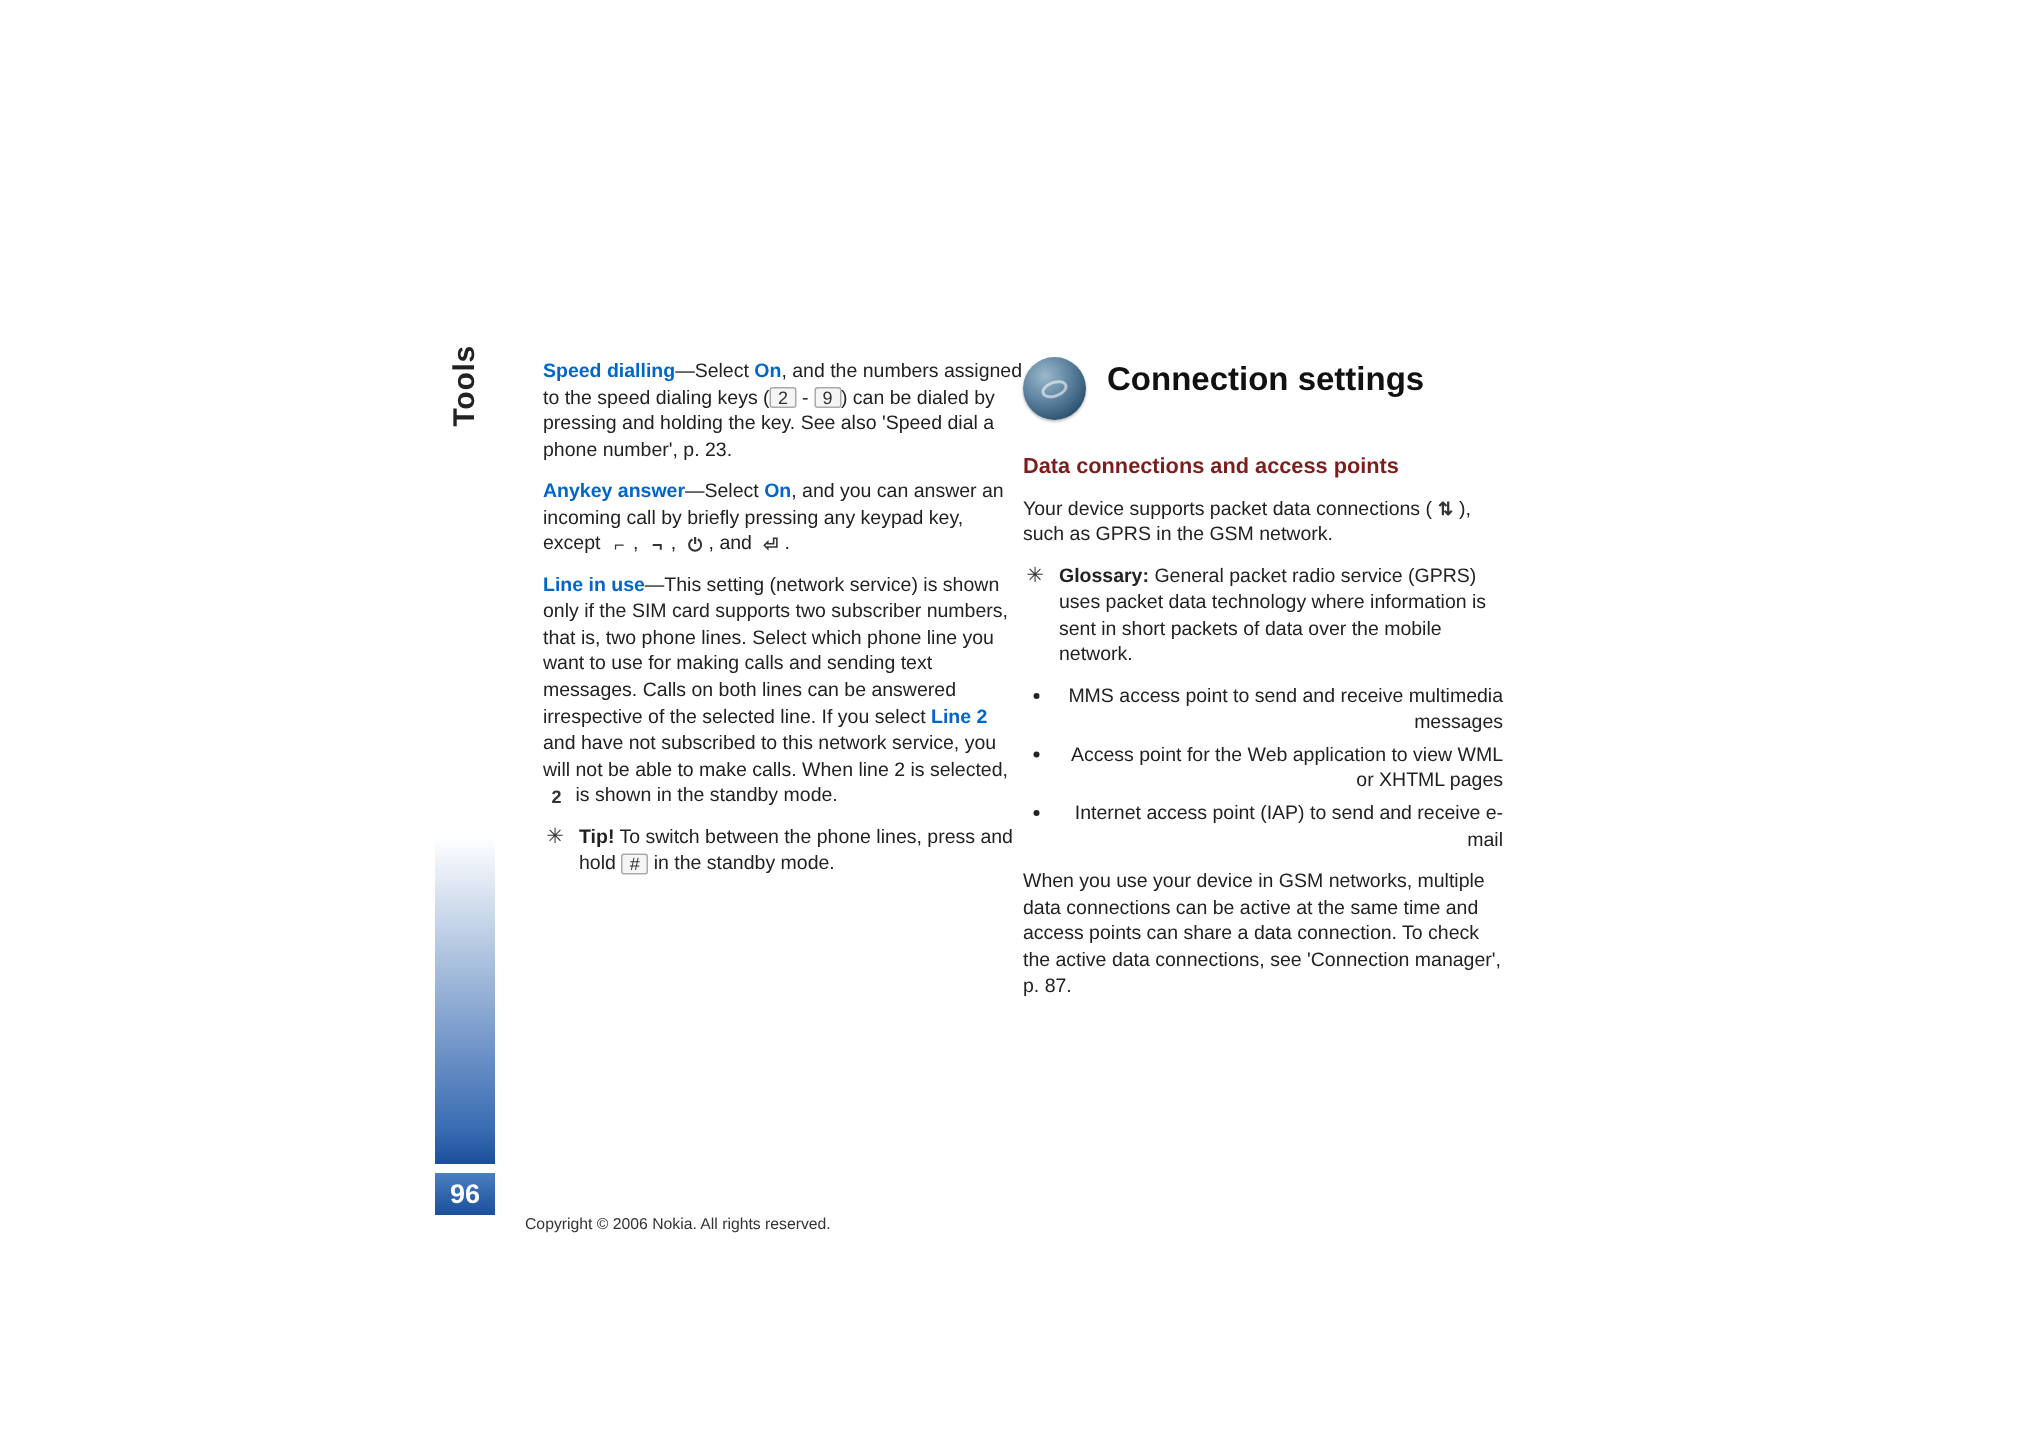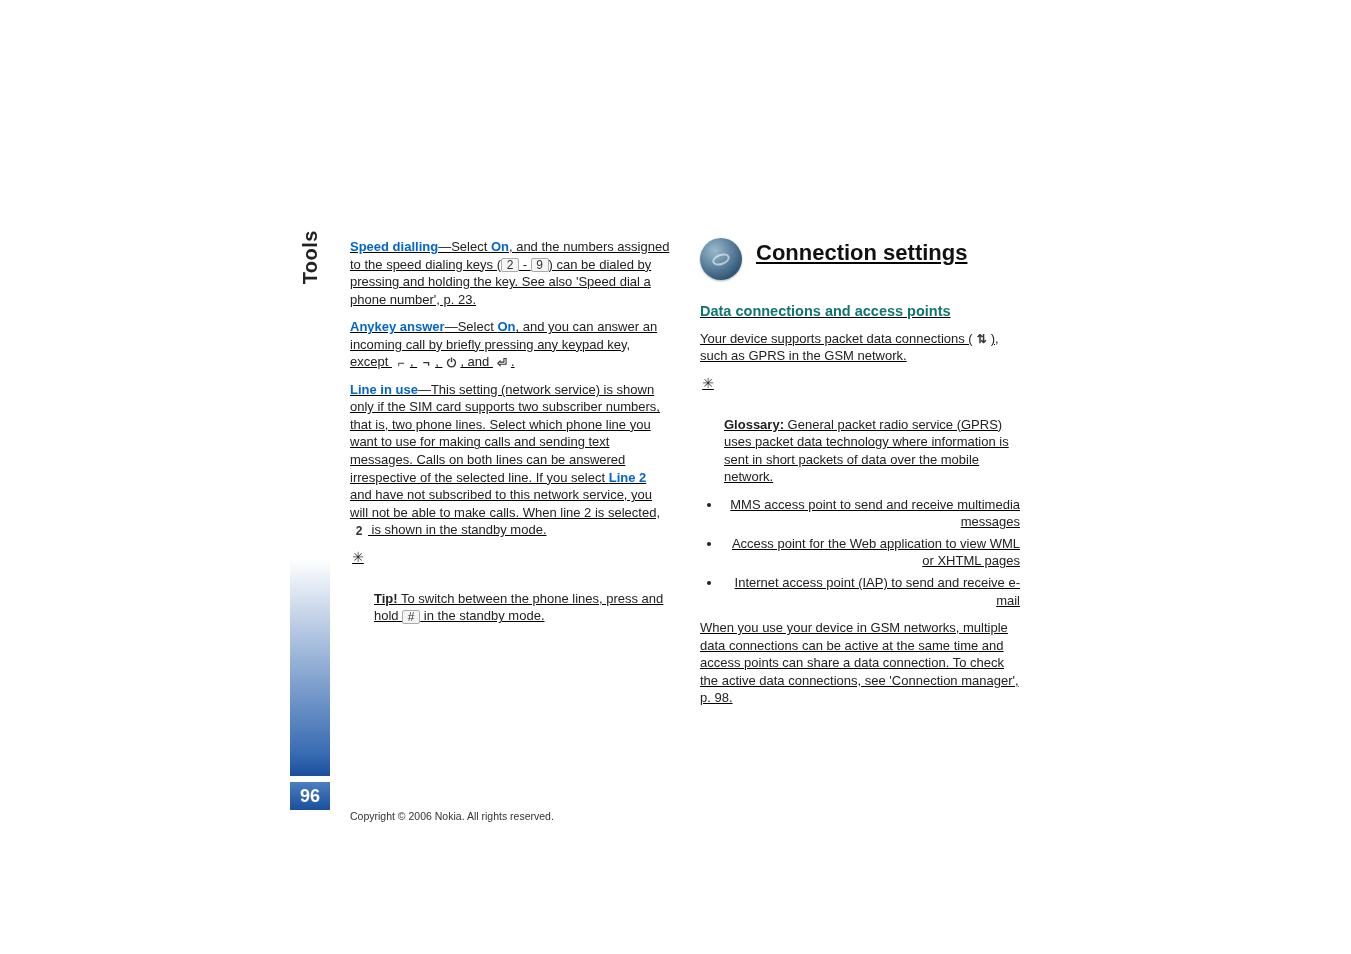--- a/index.html
+++ b/index.html
@@ -44,26 +44,24 @@
     text-align: right;
   }
   .gradient-bar {
     width: 40px;
     flex: 1;
     background: linear-gradient(to bottom, #ffffff 0%, #ffffff 55%, #3a6db3 95%, #1a4f9c 100%);
     margin-top: 8px;
   }
   .columns {
     position: absolute;
-    left: 350px;
+    left: 362px;
     top: 238px;
     width: 670px;
     display: flex;
-    gap: 30px;
-    text-decoration: underline;
   }
   .col {
     width: 320px;
     font-size: 13px;
     line-height: 1.35;
     color: #222;
   }
   .col p { margin-bottom: 10px; }
   .lk { color: #0066cc; font-weight: bold; }
   .callout {
@@ -76,21 +74,21 @@
     flex: 0 0 auto;
     width: 16px;
     height: 16px;
     display: inline-flex;
     align-items: center;
     justify-content: center;
     font-size: 14px;
     color: #333;
     margin-top: 1px;
   }
-  .callout-body { flex: 1; margin-top: 41px; }
+  .callout-body { flex: 1; }
   .glyph {
     display: inline-flex;
     width: 18px;
     height: 14px;
     align-items: center;
     justify-content: center;
     font-size: 12px;
     vertical-align: middle;
     font-weight: bold;
     color: #333;
@@ -125,21 +123,21 @@
     transform: rotate(-20deg);
   }
   .section-title {
     font-size: 22px;
     font-weight: bold;
     color: #111;
   }
   .subhead {
     font-weight: bold;
     font-size: 14.5px;
-    color: #0f766e;
+    color: #7f1d1d;
     margin-bottom: 8px;
     margin-top: 22px;
   }
   ul.bullets { list-style: disc; padding-left: 22px; margin-bottom: 10px; text-align: right; }
   ul.bullets li { margin-bottom: 4px; }
   .copyright {
     position: absolute;
     left: 350px;
     top: 810px;
     font-size: 10.5px;
@@ -203,19 +201,19 @@
 
 
     <ul class="bullets">
       <li>MMS access point to send and receive multimedia messages</li>
       <li>Access point for the Web application to view WML or XHTML pages</li>
       <li>Internet access point (IAP) to send and receive e-mail</li>
     </ul>
 
 
 
-    <p>When you use your device in GSM networks, multiple data connections can be active at the same time and access points can share a data connection. To check the active data connections, see 'Connection manager', p. 98.</p>
+    <p>When you use your device in GSM networks, multiple data connections can be active at the same time and access points can share a data connection. To check the active data connections, see 'Connection manager', p. 87.</p>
 
   </div>
 
 </div>
 
 <div class="copyright">Copyright © 2006 Nokia. All rights reserved.</div>
 
 </body></html>

